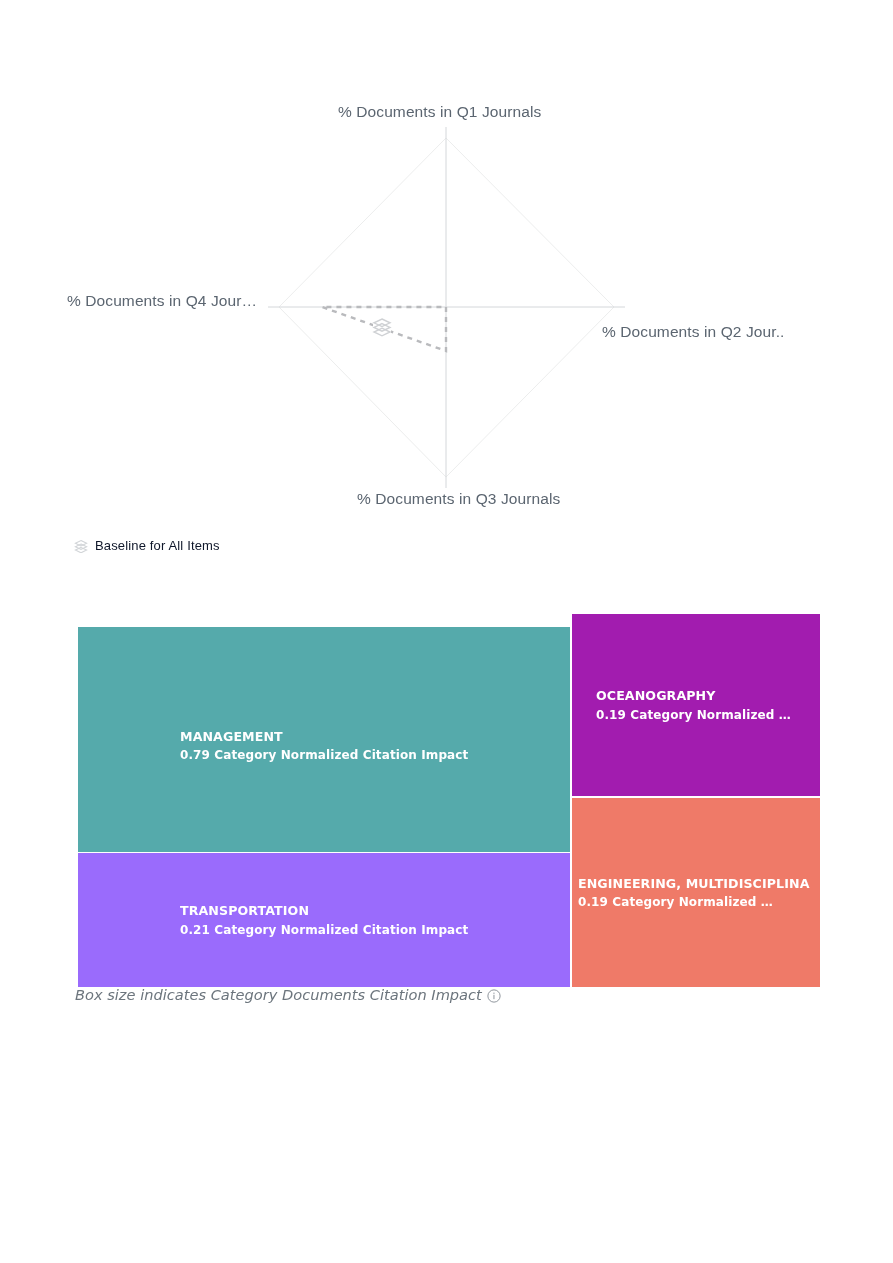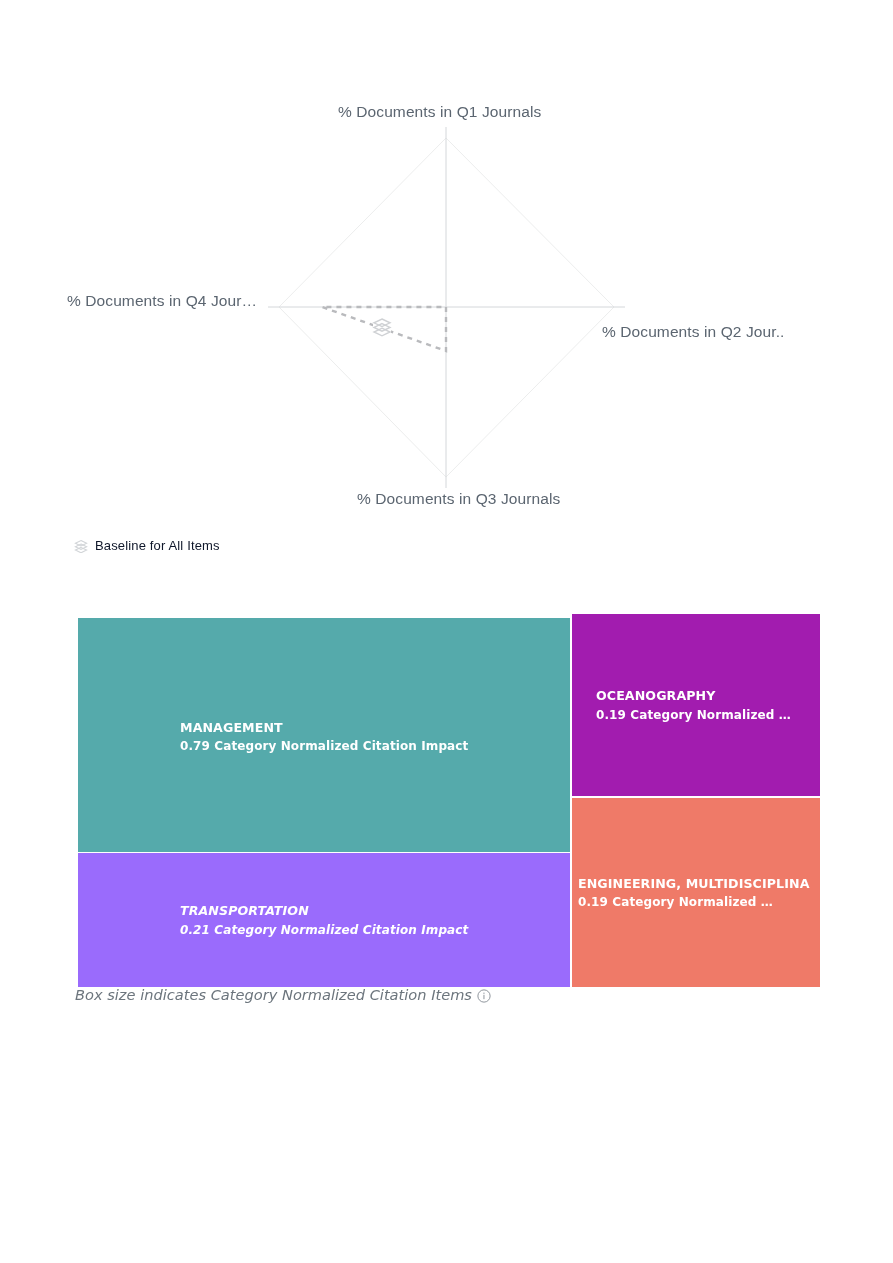--- a/index.html
+++ b/index.html
@@ -106,27 +106,27 @@
   }
   .tm-metric {
     font-size: 12px;
     font-weight: bold;
     line-height: 1.55;
     white-space: nowrap;
     overflow: hidden;
     letter-spacing: 0.1px;
   }
   
-  #tm-cell-0 { left: 0px;   top: 4px;   width: 494px; height: 239px; }
+  #tm-cell-0 { left: 0px;   top: 13px;   width: 494px; height: 239px; }
   #tm-cell-1 { left: 0px;   top: 239px; width: 494px; height: 136px; }
   #tm-cell-2 { left: 494px; top: 0px;   width: 250px; height: 184px; }
   #tm-cell-3 { left: 494px; top: 184px; width: 250px; height: 191px; }
 
   #tm-cell-0 .tm-text { padding-left: 102px; }
-  #tm-cell-1 .tm-text { padding-left: 102px; font-style: italic; }
+  #tm-cell-1 .tm-text { padding-left: 102px; }
   #tm-cell-2 .tm-text { padding-left: 24px; }
   #tm-cell-3 .tm-text { padding-left: 6px; }
 
   
   #treemap-caption {
     position: absolute;
     left: 75px;
     top: 986px;
     display: flex;
     align-items: center;
@@ -210,19 +210,19 @@
 
   <div class="tm-cell" id="tm-cell-3" style="background:#ef7a68;">
     <div class="tm-text">
       <div class="tm-name">ENGINEERING, MULTIDISCIPLINARY</div>
       <div class="tm-metric">0.19 Category Normalized …</div>
     </div>
   </div>
 </div>
 
 <div id="treemap-caption">
-  <span>Box size indicates Category Normalized Citation Items</span>
+  <span>Box size indicates Category Documents Citation Impact</span>
   <svg id="info-icon" viewBox="0 0 16 16">
     <circle cx="8" cy="8" r="7" fill="none" stroke="#8b9299" stroke-width="1.1"></circle>
     <rect x="7.4" y="6.6" width="1.1" height="5" fill="#8b9299"></rect>
     <rect x="7.4" y="4.1" width="1.1" height="1.5" fill="#8b9299"></rect>
   </svg>
 </div>
 
 </body></html>

